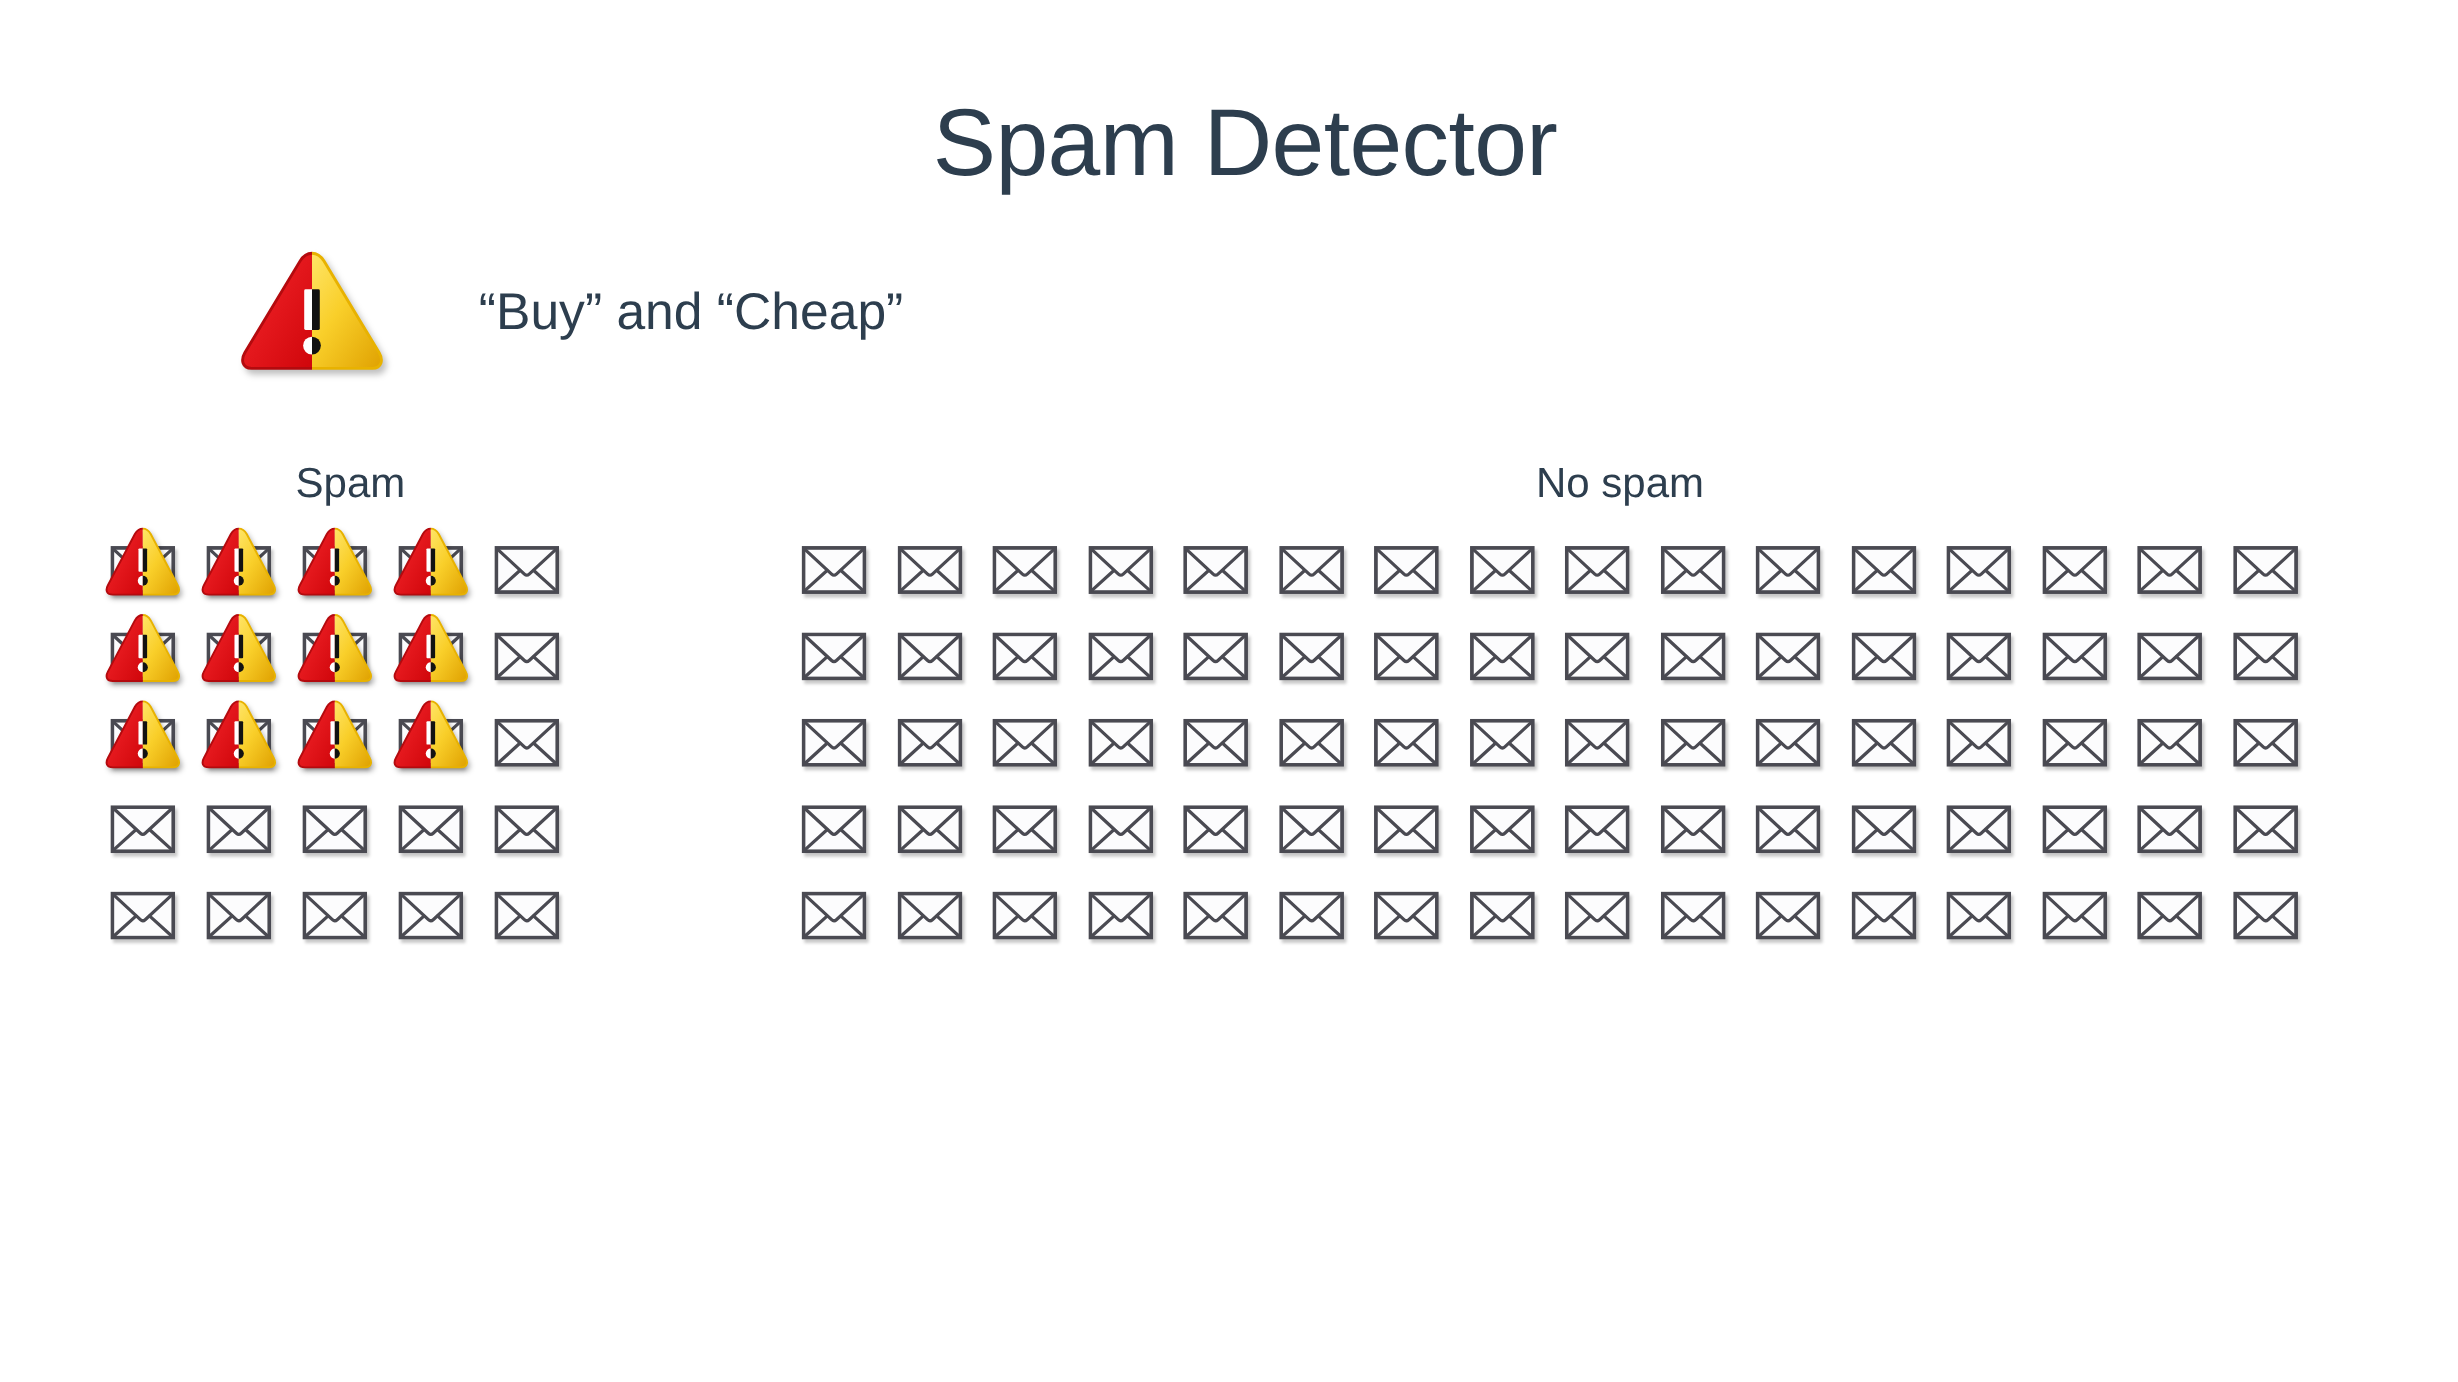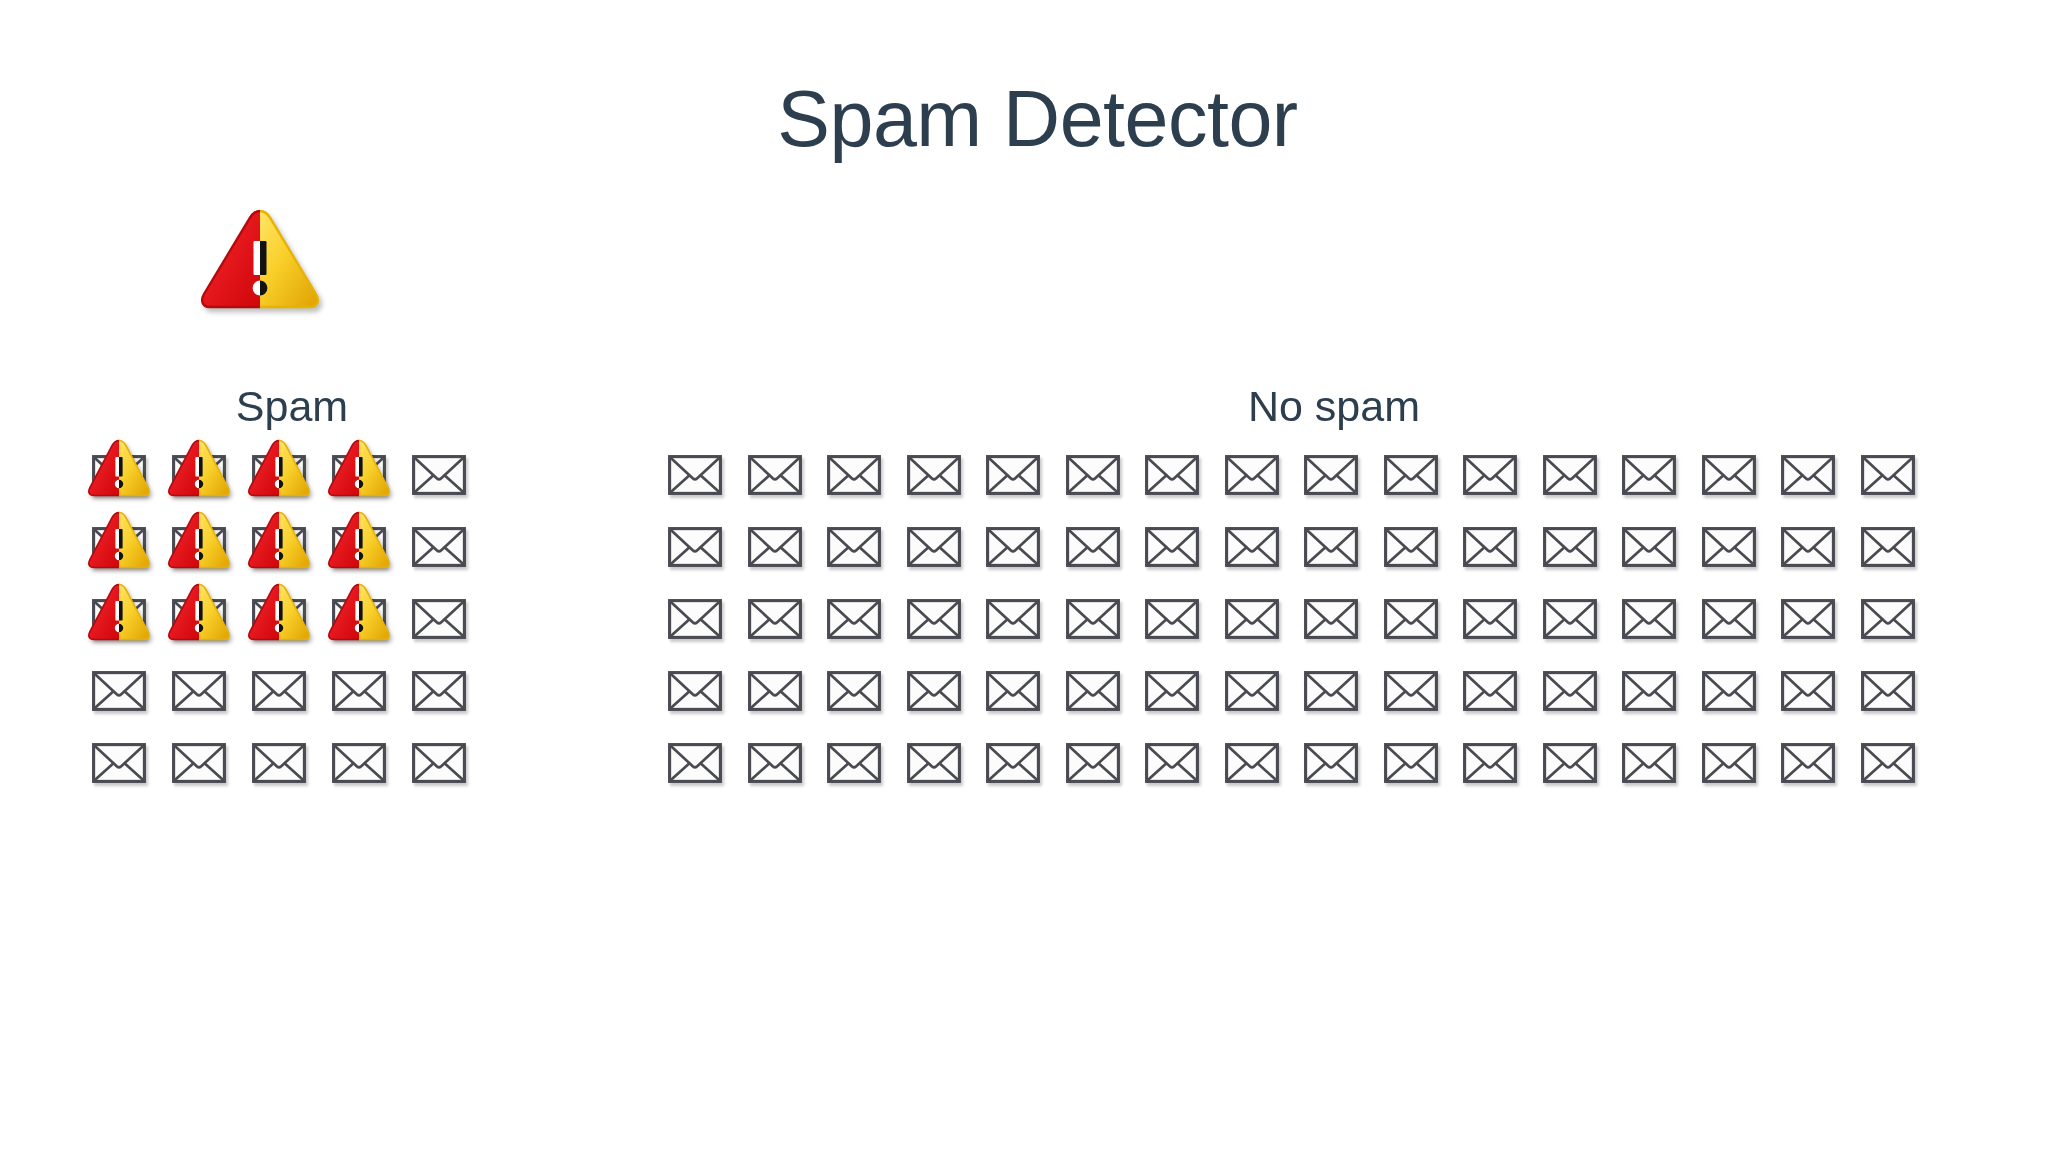--- a/index.html
+++ b/index.html
@@ -53,21 +53,21 @@
     color: #2d3e4e;
     white-space: nowrap;
     line-height: 1;
     position: relative;
     top: 2px;
   }
 
   
   .group-header {
     position: absolute;
-    font-size: 43px;
+    font-size: 35px;
     color: #2d3e4e;
     white-space: nowrap;
     line-height: 1;
   }
   #spam-header  { left: 228px;  top: 385px; width: 128px; text-align: center; }
   #nospam-header{ left: 1190px; top: 385px; width: 230px; text-align: right; }
 
   
   .grid {
     position: absolute;
@@ -166,20 +166,21 @@
         <rect x="57.5" y="35" width="13" height="34" rx="1.2" fill="#ffffff"></rect>
         <circle cx="64" cy="82" r="7.4" fill="#ffffff"></circle>
       </g>
       <g clip-path="url(#bigRightClip)">
         <rect x="57.5" y="35" width="13" height="34" rx="1.2" fill="#121212"></rect>
         <circle cx="64" cy="82" r="7.4" fill="#121212"></circle>
       </g>
     </svg>
   </div>
 
+  <div id="rule-label">“Buy” and “Cheap”</div>
 </div>
 
 <div id="spam-header" class="group-header">Spam</div>
 
 <div id="nospam-header" class="group-header">No spam</div>
 
 <div id="spam-grid" class="grid">
     <div class="cell"><span><svg class="envelope" viewBox="0 0 54 40" xmlns="http://www.w3.org/2000/svg" aria-hidden="true">
           <rect x="1.6" y="1.6" width="50.8" height="36.8" fill="#fcfcfd" stroke="#4a4a52" stroke-width="3.1"></rect>
           <path d="M3.4 3.4 L25 23.4 Q27 25.2 29 23.4 L50.6 3.4" fill="none" stroke="#4a4a52" stroke-width="2.7" stroke-linecap="round" stroke-linejoin="round"></path>

